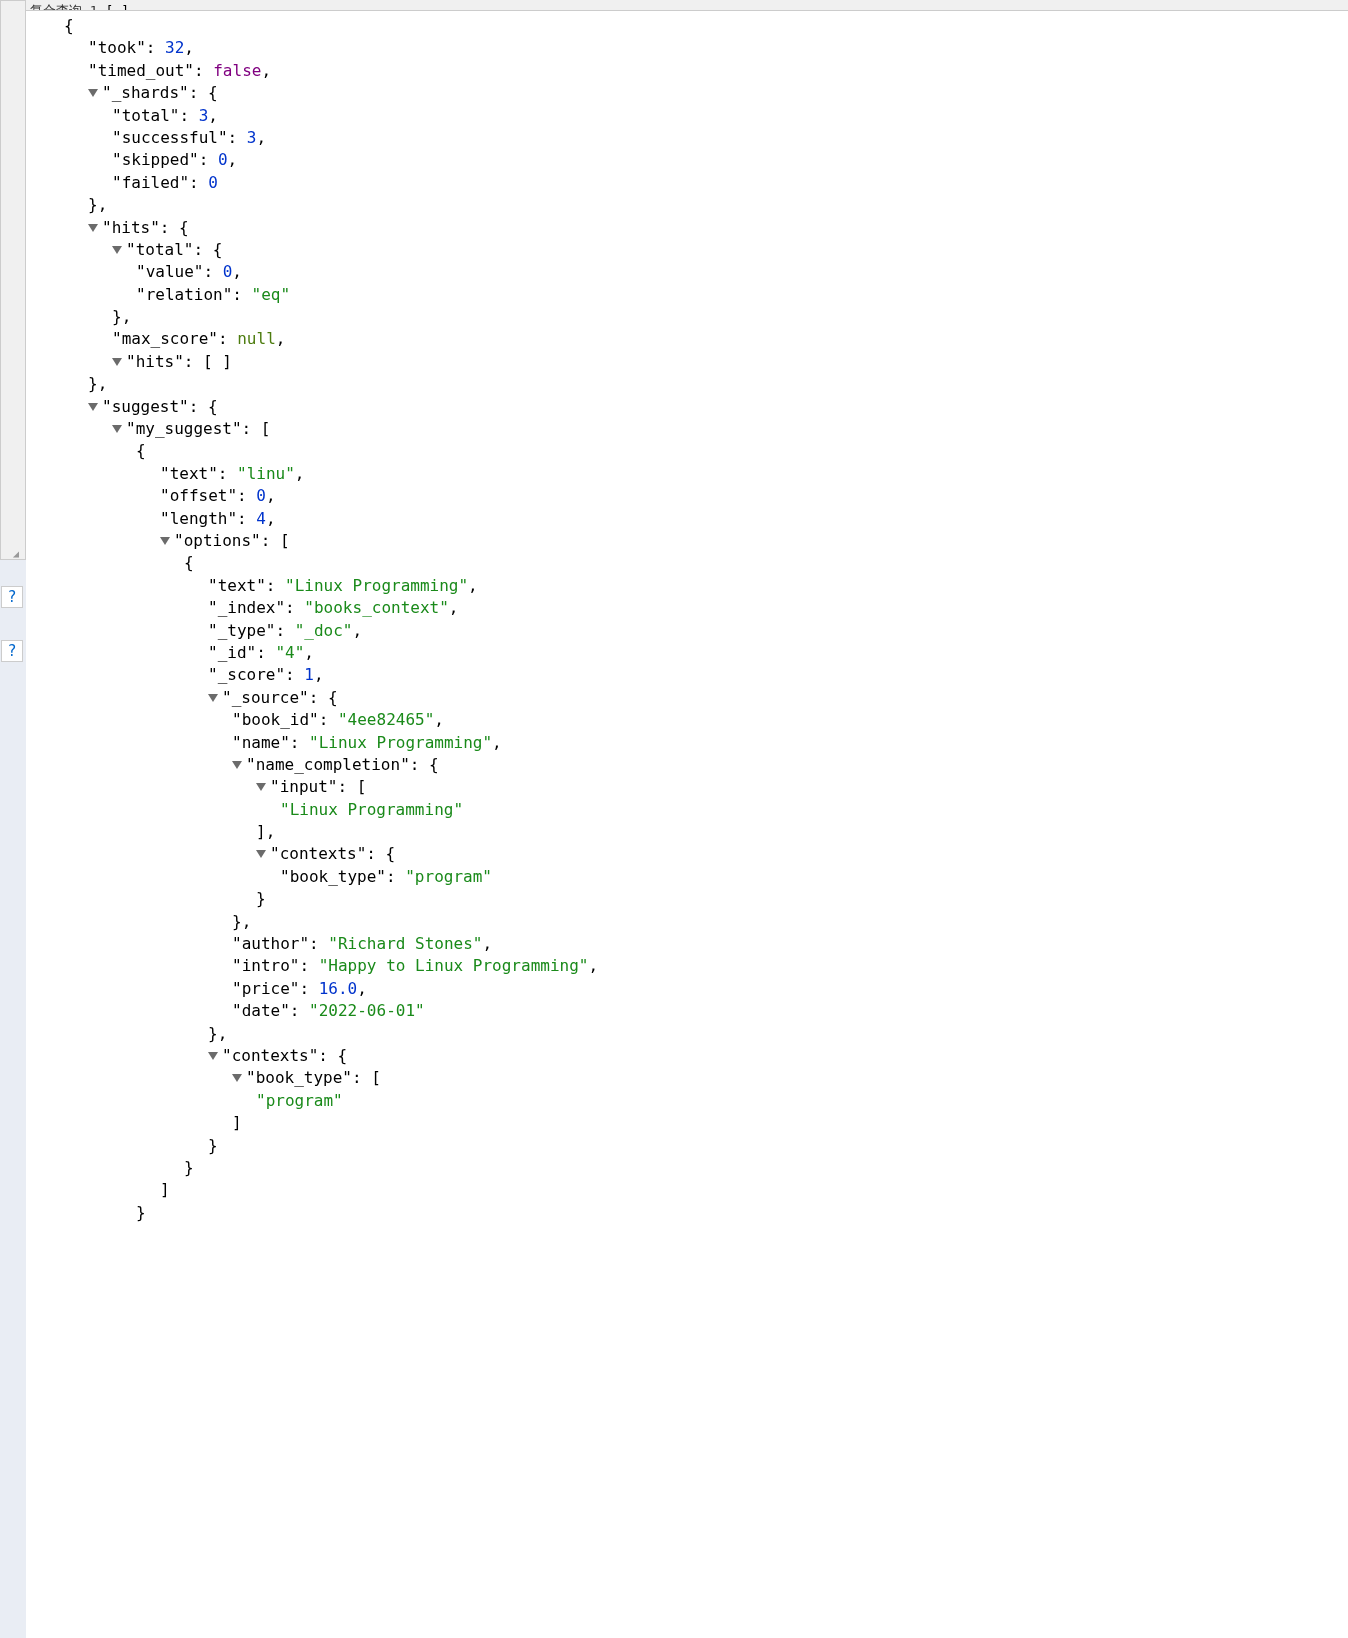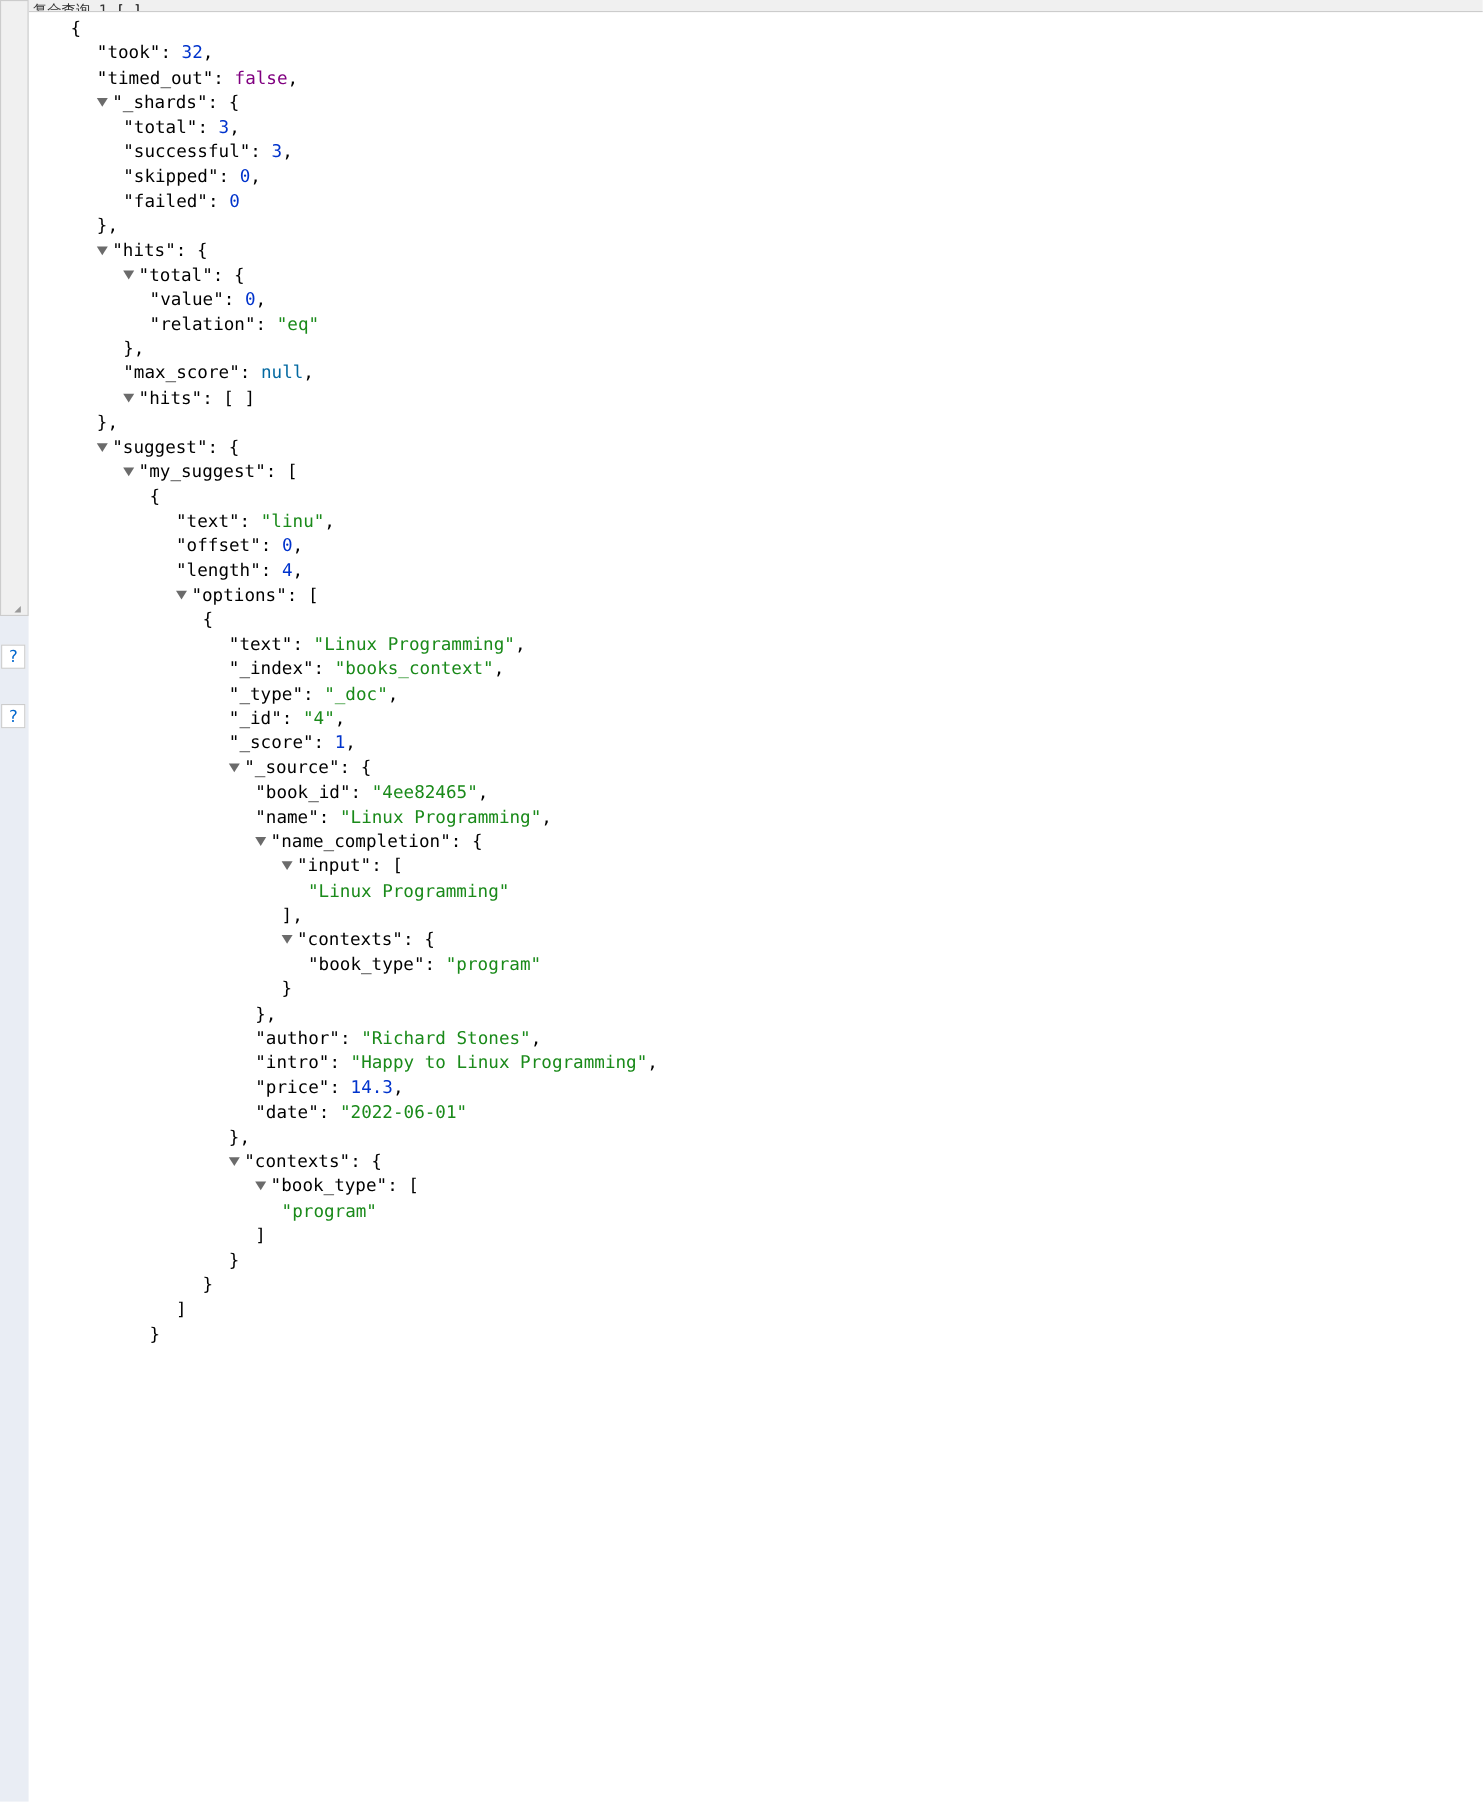--- a/index.html
+++ b/index.html
@@ -73,21 +73,21 @@
       border-right: 5px solid transparent;
       border-top: 8px solid #6b6b6b;
       margin-right: 4px;
       vertical-align: 1px;
       cursor: pointer;
     }
     .k { color: #000; }
     .num { color: #0033cc; }
     .str { color: #1a8a1a; }
     .bool { color: #800080; }
-    .null { color: #0369a1; }
+    .null { color: #4d7c0f; }
     .p { color: #000; }
     .i0 { padding-left: 0; }
     .i1 { padding-left: 24px; }
     .i2 { padding-left: 48px; }
     .i3 { padding-left: 72px; }
     .i4 { padding-left: 96px; }
     .i5 { padding-left: 120px; }
     .i6 { padding-left: 144px; }
     .i7 { padding-left: 168px; }
     .i8 { padding-left: 192px; }
@@ -148,21 +148,21 @@
     <div class="line i7"><span class="toggle"></span><span class="k">"name_completion"</span><span class="p">: {</span></div>
     <div class="line i8"><span class="toggle"></span><span class="k">"input"</span><span class="p">: [</span></div>
     <div class="line i9"><span class="str">"Linux Programming"</span></div>
     <div class="line i8"><span class="p">],</span></div>
     <div class="line i8"><span class="toggle"></span><span class="k">"contexts"</span><span class="p">: {</span></div>
     <div class="line i9"><span class="k">"book_type"</span><span class="p">: </span><span class="str">"program"</span></div>
     <div class="line i8"><span class="p">}</span></div>
     <div class="line i7"><span class="p">},</span></div>
     <div class="line i7"><span class="k">"author"</span><span class="p">: </span><span class="str">"Richard Stones"</span><span class="p">,</span></div>
     <div class="line i7"><span class="k">"intro"</span><span class="p">: </span><span class="str">"Happy to Linux Programming"</span><span class="p">,</span></div>
-    <div class="line i7"><span class="k">"price"</span><span class="p">: </span><span class="num">14.3</span><span class="p">,</span></div>
+    <div class="line i7"><span class="k">"price"</span><span class="p">: </span><span class="num">16.0</span><span class="p">,</span></div>
     <div class="line i7"><span class="k">"date"</span><span class="p">: </span><span class="str">"2022-06-01"</span></div>
     <div class="line i6"><span class="p">},</span></div>
     <div class="line i6"><span class="toggle"></span><span class="k">"contexts"</span><span class="p">: {</span></div>
     <div class="line i7"><span class="toggle"></span><span class="k">"book_type"</span><span class="p">: [</span></div>
     <div class="line i8"><span class="str">"program"</span></div>
     <div class="line i7"><span class="p">]</span></div>
     <div class="line i6"><span class="p">}</span></div>
     <div class="line i5"><span class="p">}</span></div>
     <div class="line i4"><span class="p">]</span></div>
     <div class="line i3"><span class="p">}</span></div>

